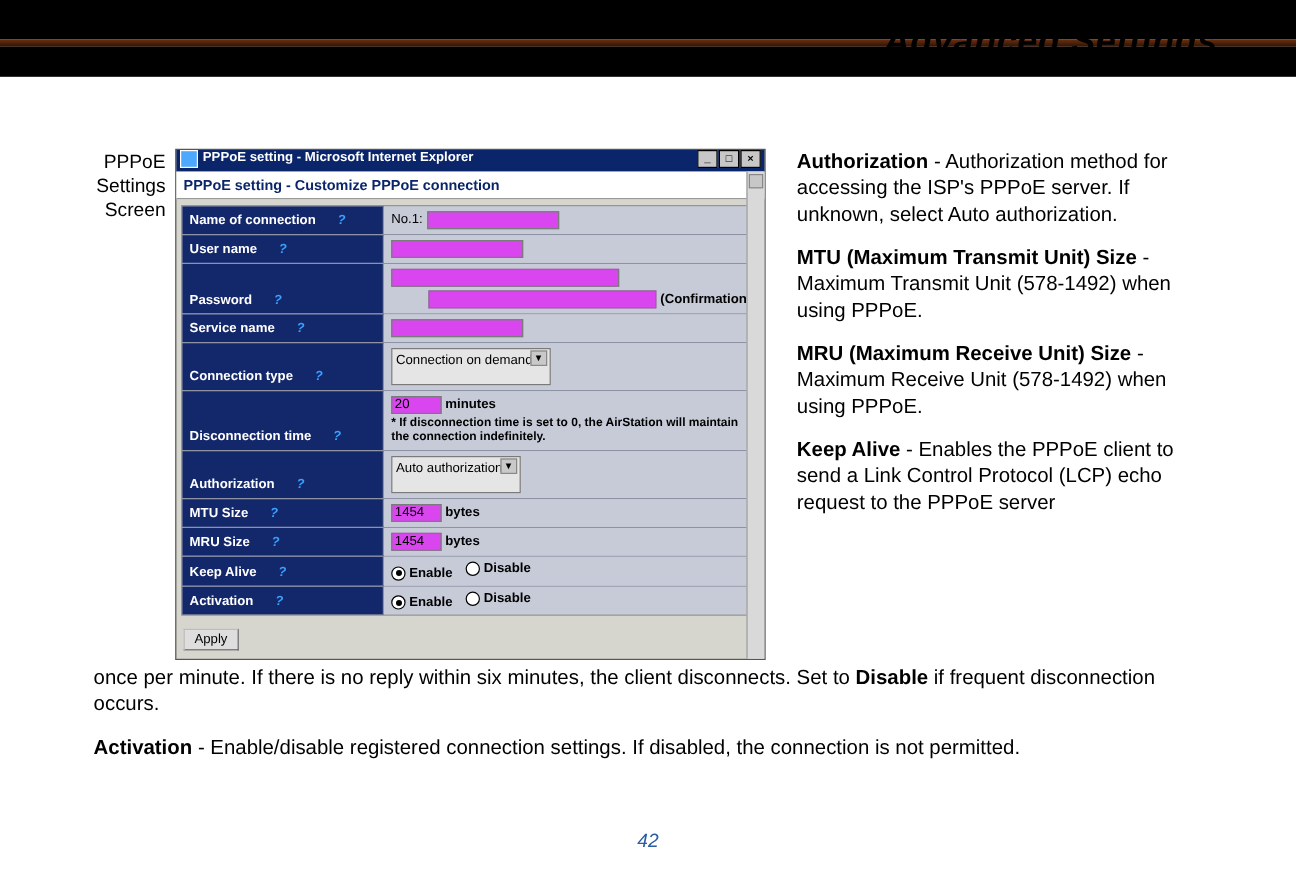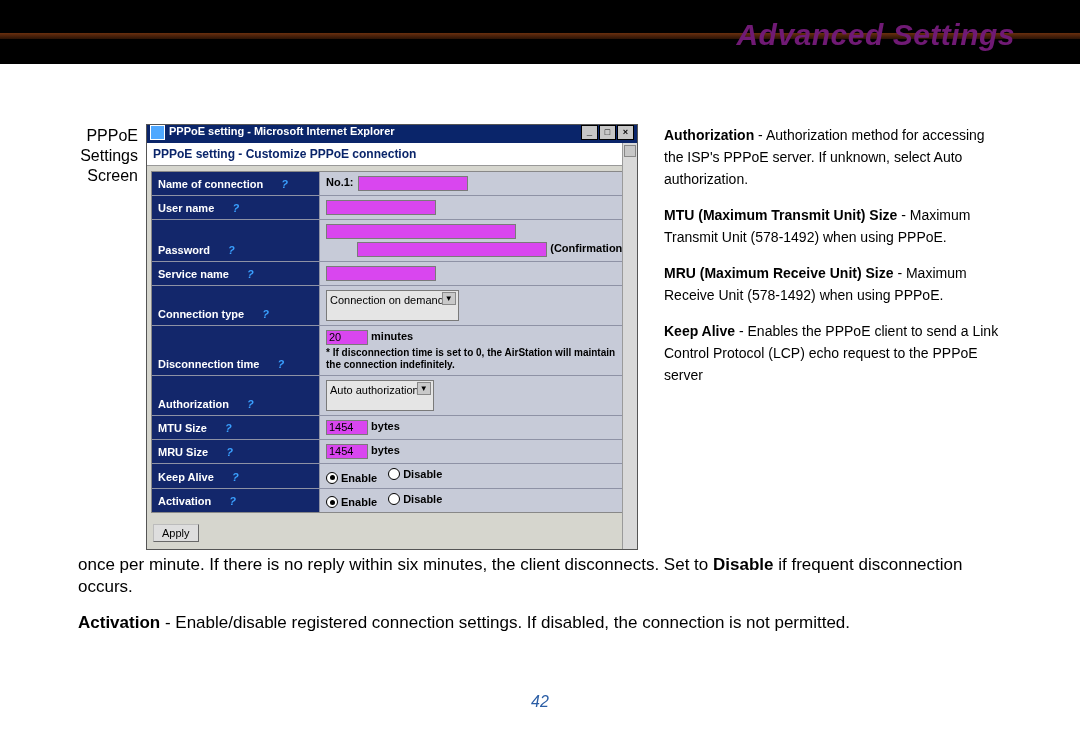--- a/index.html
+++ b/index.html
@@ -1,21 +1,21 @@
 <!DOCTYPE html>
 <html><head>
 <meta charset="utf-8">
 <style>
 html,body{margin:0;padding:0;width:1080px;height:747px;background:#fff;font-family:Arial,Helvetica,sans-serif;overflow:hidden}
 .page{width:1080px;height:747px;position:relative;background:#fff}
 .header-band{height:68px;position:relative;padding:0}
 .h-black-top{height:33px;background:#000}
 .h-grad{height:6px;background:linear-gradient(#6a2f0e,#2a1306)}
 .h-black-bot{height:25px;background:#000}
-.title{position:absolute;right:65px;top:18px;font-style:italic;font-weight:bold;font-size:30px;color:#701a75;letter-spacing:0.5px}
+.title{position:absolute;right:65px;top:18px;font-style:italic;font-weight:bold;font-size:30px;color:#000000;letter-spacing:0.5px}
 .body-area{padding:56px 78px 0 78px}
 .main-row{display:flex;align-items:flex-start;gap:8px}
 .left-label{width:60px;text-align:right;font-size:16px;line-height:20px;color:#000;padding-top:2px}
 .left-label span{display:block}
 .screenshot{border:1px solid #555;width:490px;background:#d6d6ce;position:relative;font-size:11px}
 .win-title{display:flex;background:#0a256a;color:#fff;height:18px;font-weight:bold;padding:0 3px 0 3px;font-size:11px;gap:4px}
 .win-icon{width:13px;height:13px;background:#4fa8ff;border:1px solid #fff;display:inline-block}
 .win-ctrls{margin-left:auto;display:flex;gap:1px}
 .win-ctrl{width:15px;height:13px;background:#c7c7c7;border:1px solid #000;display:flex;align-items:center;justify-content:center;font-size:9px;font-weight:bold;font-family:'Courier New',monospace;color:#000}
 .win-sub{background:#fff;padding:4px 6px;font-size:12px;font-weight:bold;color:#0a256a;border-bottom:1px solid #999}
@@ -29,27 +29,27 @@
 .txt-small{width:42px}
 .sel{border:1px solid #7a7a7a;background:#e5e5e5;height:17px;font-size:11px;padding:0 14px 12px 3px;display:inline-flex;align-items:center;position:relative}
 .sel::after{content:"▼";position:absolute;right:2px;top:1px;font-size:8px;color:#000;background:#c9c9c9;padding:1px 2px;border:1px solid #888}
 .note{font-weight:bold;font-size:10px;line-height:12px;margin-top:2px}
 .radio{display:inline-flex;align-items:center;gap:3px;margin-right:8px;font-size:11px;font-weight:bold}
 .radio-dot{width:10px;height:10px;border:1px solid #000;border-radius:50%;background:#fff;display:inline-flex;align-items:center;justify-content:center}
 .radio-dot.on::after{content:"";width:5px;height:5px;background:#000;border-radius:50%}
 .apply-row{padding:7px 6px}
 .apply-btn{border:1px outset #bcbcbc;background:#dedede;font-size:11px;padding:2px 8px;font-family:inherit}
 .conf-label{font-weight:bold;font-size:11px}
-.right-col{flex:1;padding-left:18px;font-size:14px;line-height:22px;color:#000;padding-top:0}
+.right-col{flex:1;padding-left:18px;font-size:17px;line-height:22px;color:#000;padding-top:0}
 .right-col p{margin:0 0 14px 0}
 .body-text{font-size:17px;line-height:22px;margin-top:4px}
 .body-text p{margin:0 0 14px 0}
 .page-num{position:absolute;bottom:36px;left:0;right:0;text-align:center;color:#2a5da5;font-style:italic;font-size:16px}
 b{font-weight:bold}
-.nolabel{font-weight:bold;font-size:11px;margin-right:4px}
+.nolabel{font-weight:normal;font-size:11px;margin-right:4px}
 .sb{position:absolute;right:0;top:18px;bottom:0;width:14px;background:#d9d9d9;border-left:1px solid #9a9a9a}
 .sb-thumb{position:absolute;right:1px;top:2px;width:12px;height:12px;background:#c7c7c7;border:1px solid #888;box-sizing:border-box}
 </style>
 </head>
 <body>
 
 <div class="page">
   <div class="header-band">
     <div class="h-black-top"></div>
     <div class="h-grad"></div>

